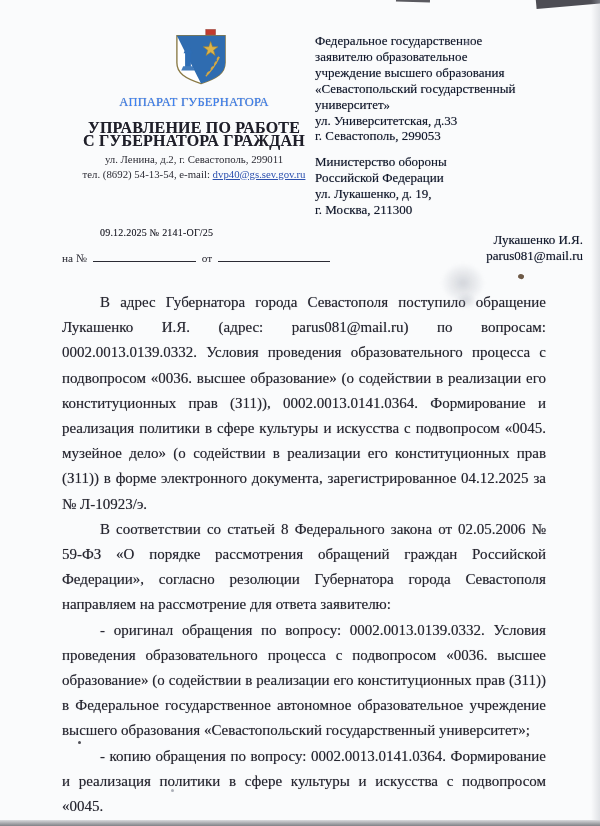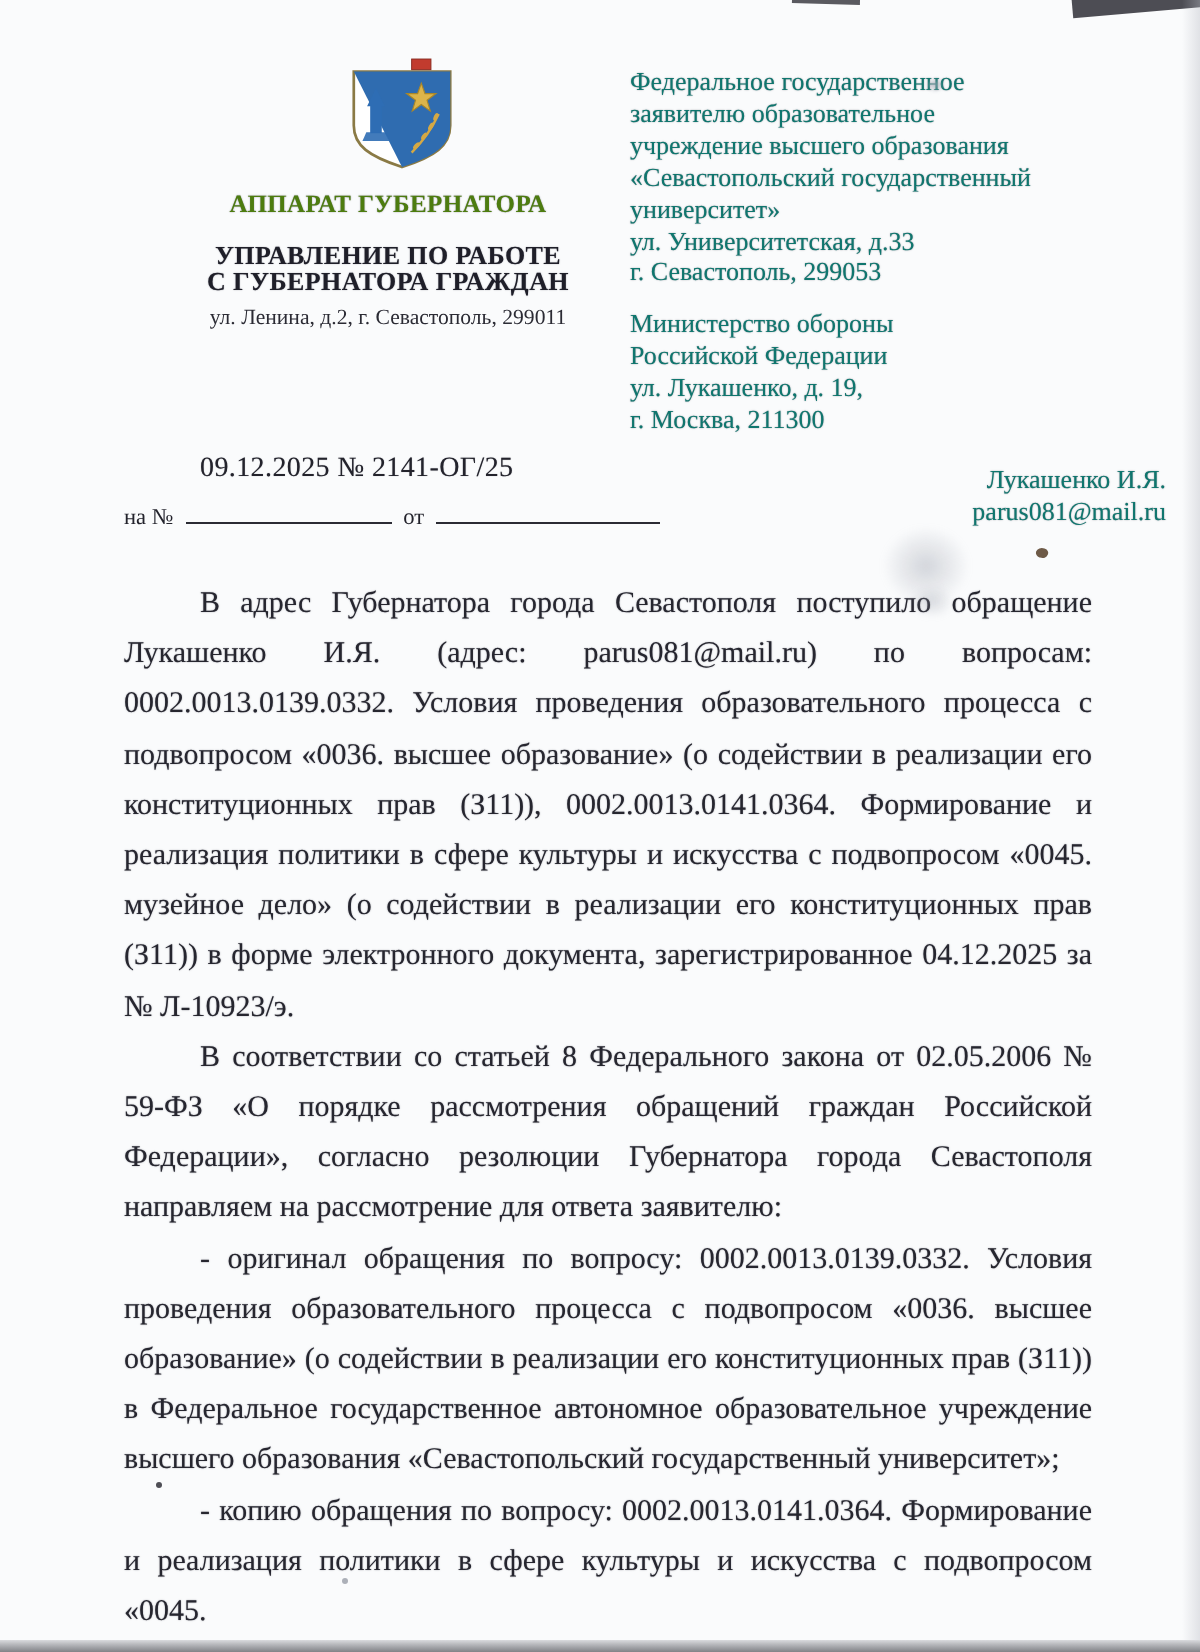--- a/index.html
+++ b/index.html
@@ -12,55 +12,55 @@
     color:#27272f;
   }
   
   .letterhead{
     position:absolute;left:58px;top:28px;width:272px;
     text-align:center;
   }
   .emblem{display:block;margin:0 auto;position:relative;left:7px;}
   .org{
     margin-top:9px;
-    font-weight:700;font-size:12.5px;line-height:14.5px;
-    color:#4d7c0f;letter-spacing:.2px;
+    font-weight:400;font-size:12.5px;line-height:14.5px;
+    color:#3b82f6;letter-spacing:.2px;
     text-shadow:0 0 .7px rgba(30,30,45,.55);
   }
   .dept{
     margin-top:11px;
-    font-weight:700;font-size:13px;line-height:13.5px;
+    font-weight:700;font-size:16px;line-height:13.5px;
     color:#1f1f29;letter-spacing:.2px;
     text-shadow:0 0 .6px rgba(30,30,45,.5);
   }
   .addr{margin-top:5px;font-size:10.8px;color:#2b2b34;}
   .contact{margin-top:3px;font-size:10.8px;color:#2b2b34;white-space:nowrap;}
   .email{color:#2a4fae;text-decoration:underline;cursor:pointer;}
   
   .refline{
     position:absolute;left:100px;top:227px;
-    font-size:14px;color:#23232c;letter-spacing:.2px;
+    font-size:10px;color:#23232c;letter-spacing:.2px;
     text-shadow:0 0 .5px rgba(30,30,45,.45);
   }
   .replyline{
     position:absolute;left:62px;top:250px;
     font-size:11.3px;color:#23232c;
   }
   .blank{
     display:inline-block;width:103px;height:11px;
     border-bottom:1.3px solid #2b2b34;margin:0 6px 0 6px;vertical-align:baseline;
   }
   .blank2{
     display:inline-block;width:112px;height:11px;
     border-bottom:1.3px solid #2b2b34;margin-left:6px;vertical-align:baseline;
   }
   
   .recipients{
     position:absolute;left:315px;top:33px;width:268px;
-    font-size:13px;line-height:15.9px;color:#0f766e;
+    font-size:13px;line-height:15.9px;color:#0f172a;
     text-shadow:0 0 .7px rgba(30,30,45,.5);
   }
   .recipient{margin:0 0 10px 0;}
   .recipient.third{margin-top:14px;text-align:right;}
   
   .body{
     position:absolute;left:62px;top:290px;width:484px;
     font-size:15px;line-height:25.2px;
     text-align:justify;color:#26262f;
     text-shadow:0 0 .7px rgba(32,32,48,.5);
@@ -131,20 +131,23 @@
     </svg>
 
     <div class="org">
       <div>АППАРАТ ГУБЕРНАТОРА</div>
     </div>
     <div class="dept">
       <div>УПРАВЛЕНИЕ ПО РАБОТЕ</div>
       <div>С ГУБЕРНАТОРА ГРАЖДАН</div>
     </div>
     <div class="addr">ул. Ленина, д.2, г. Севастополь, 299011</div>
+    <div class="contact">
+      <span>тел. (8692) 54-13-54, e-mail: </span><a class="email">dvp40@gs.sev.gov.ru</a>
+    </div>
   </div>
 
   <div class="refline">09.12.2025 № 2141-ОГ/25</div>
   <div class="replyline">
     <span>на №</span><span class="blank"></span><span>от</span><span class="blank2"></span>
   </div>
 
   <div class="recipients">
     <div class="recipient">
       <div>Федеральное государственное</div>

